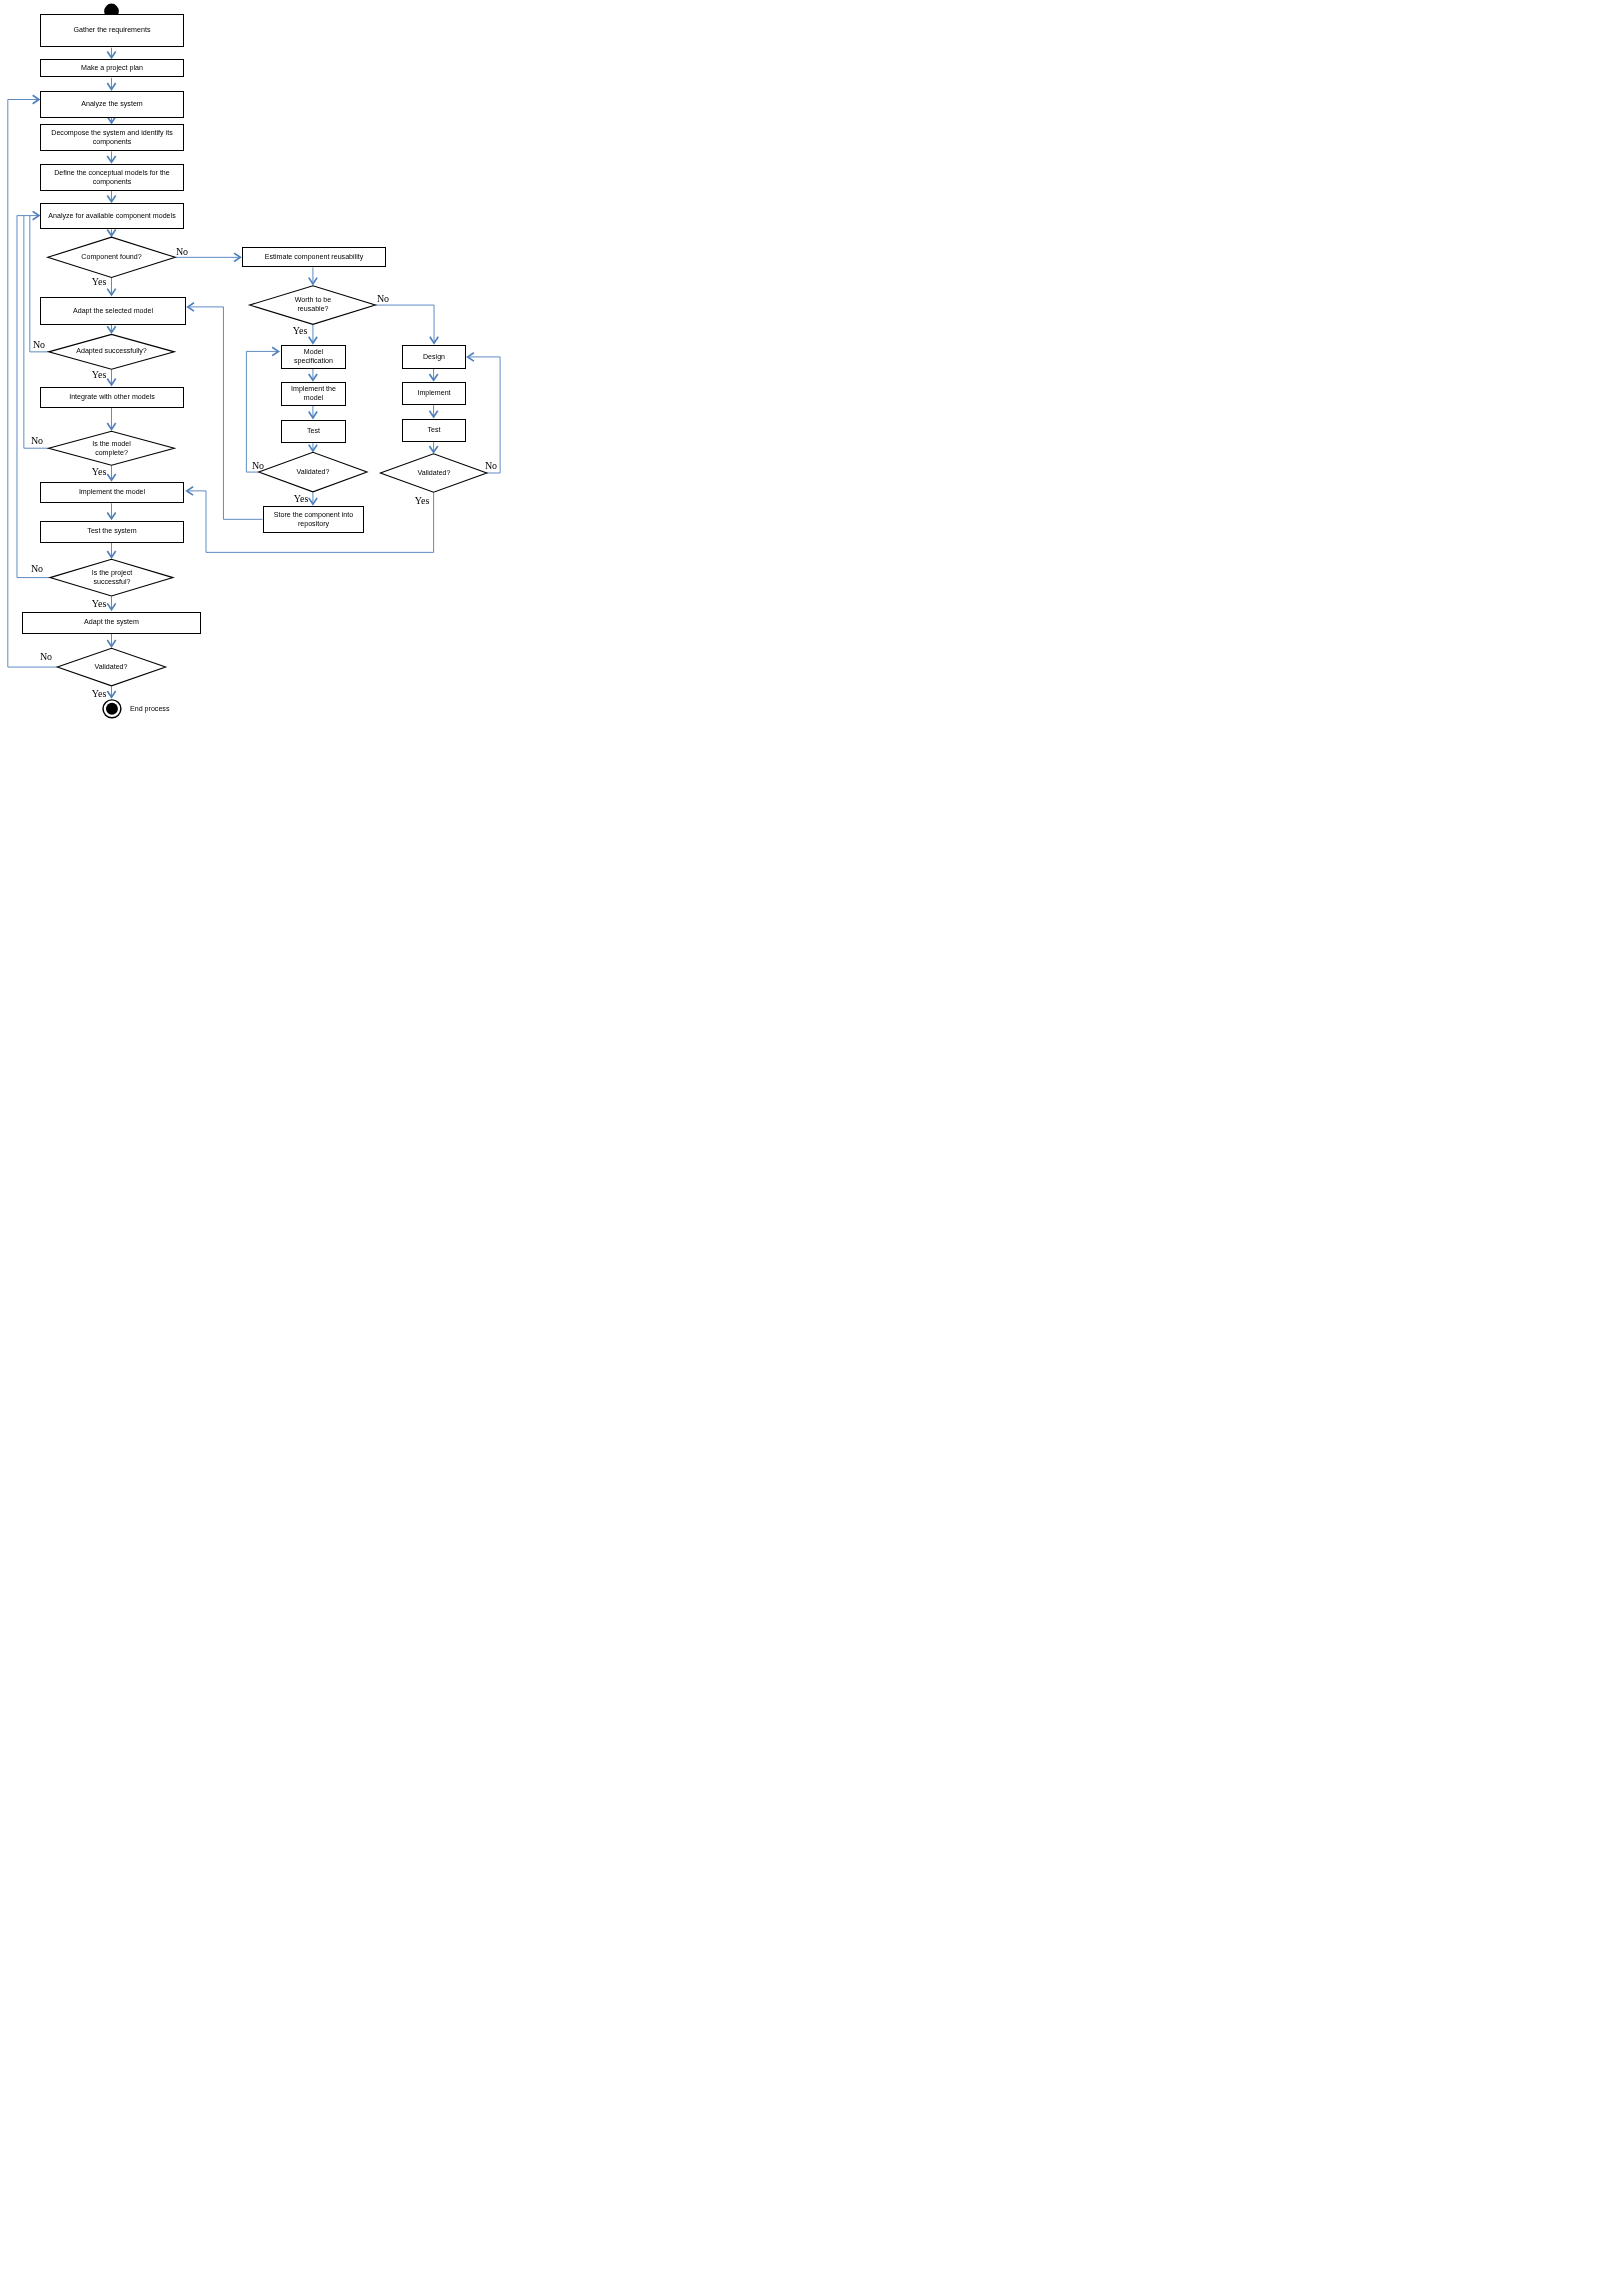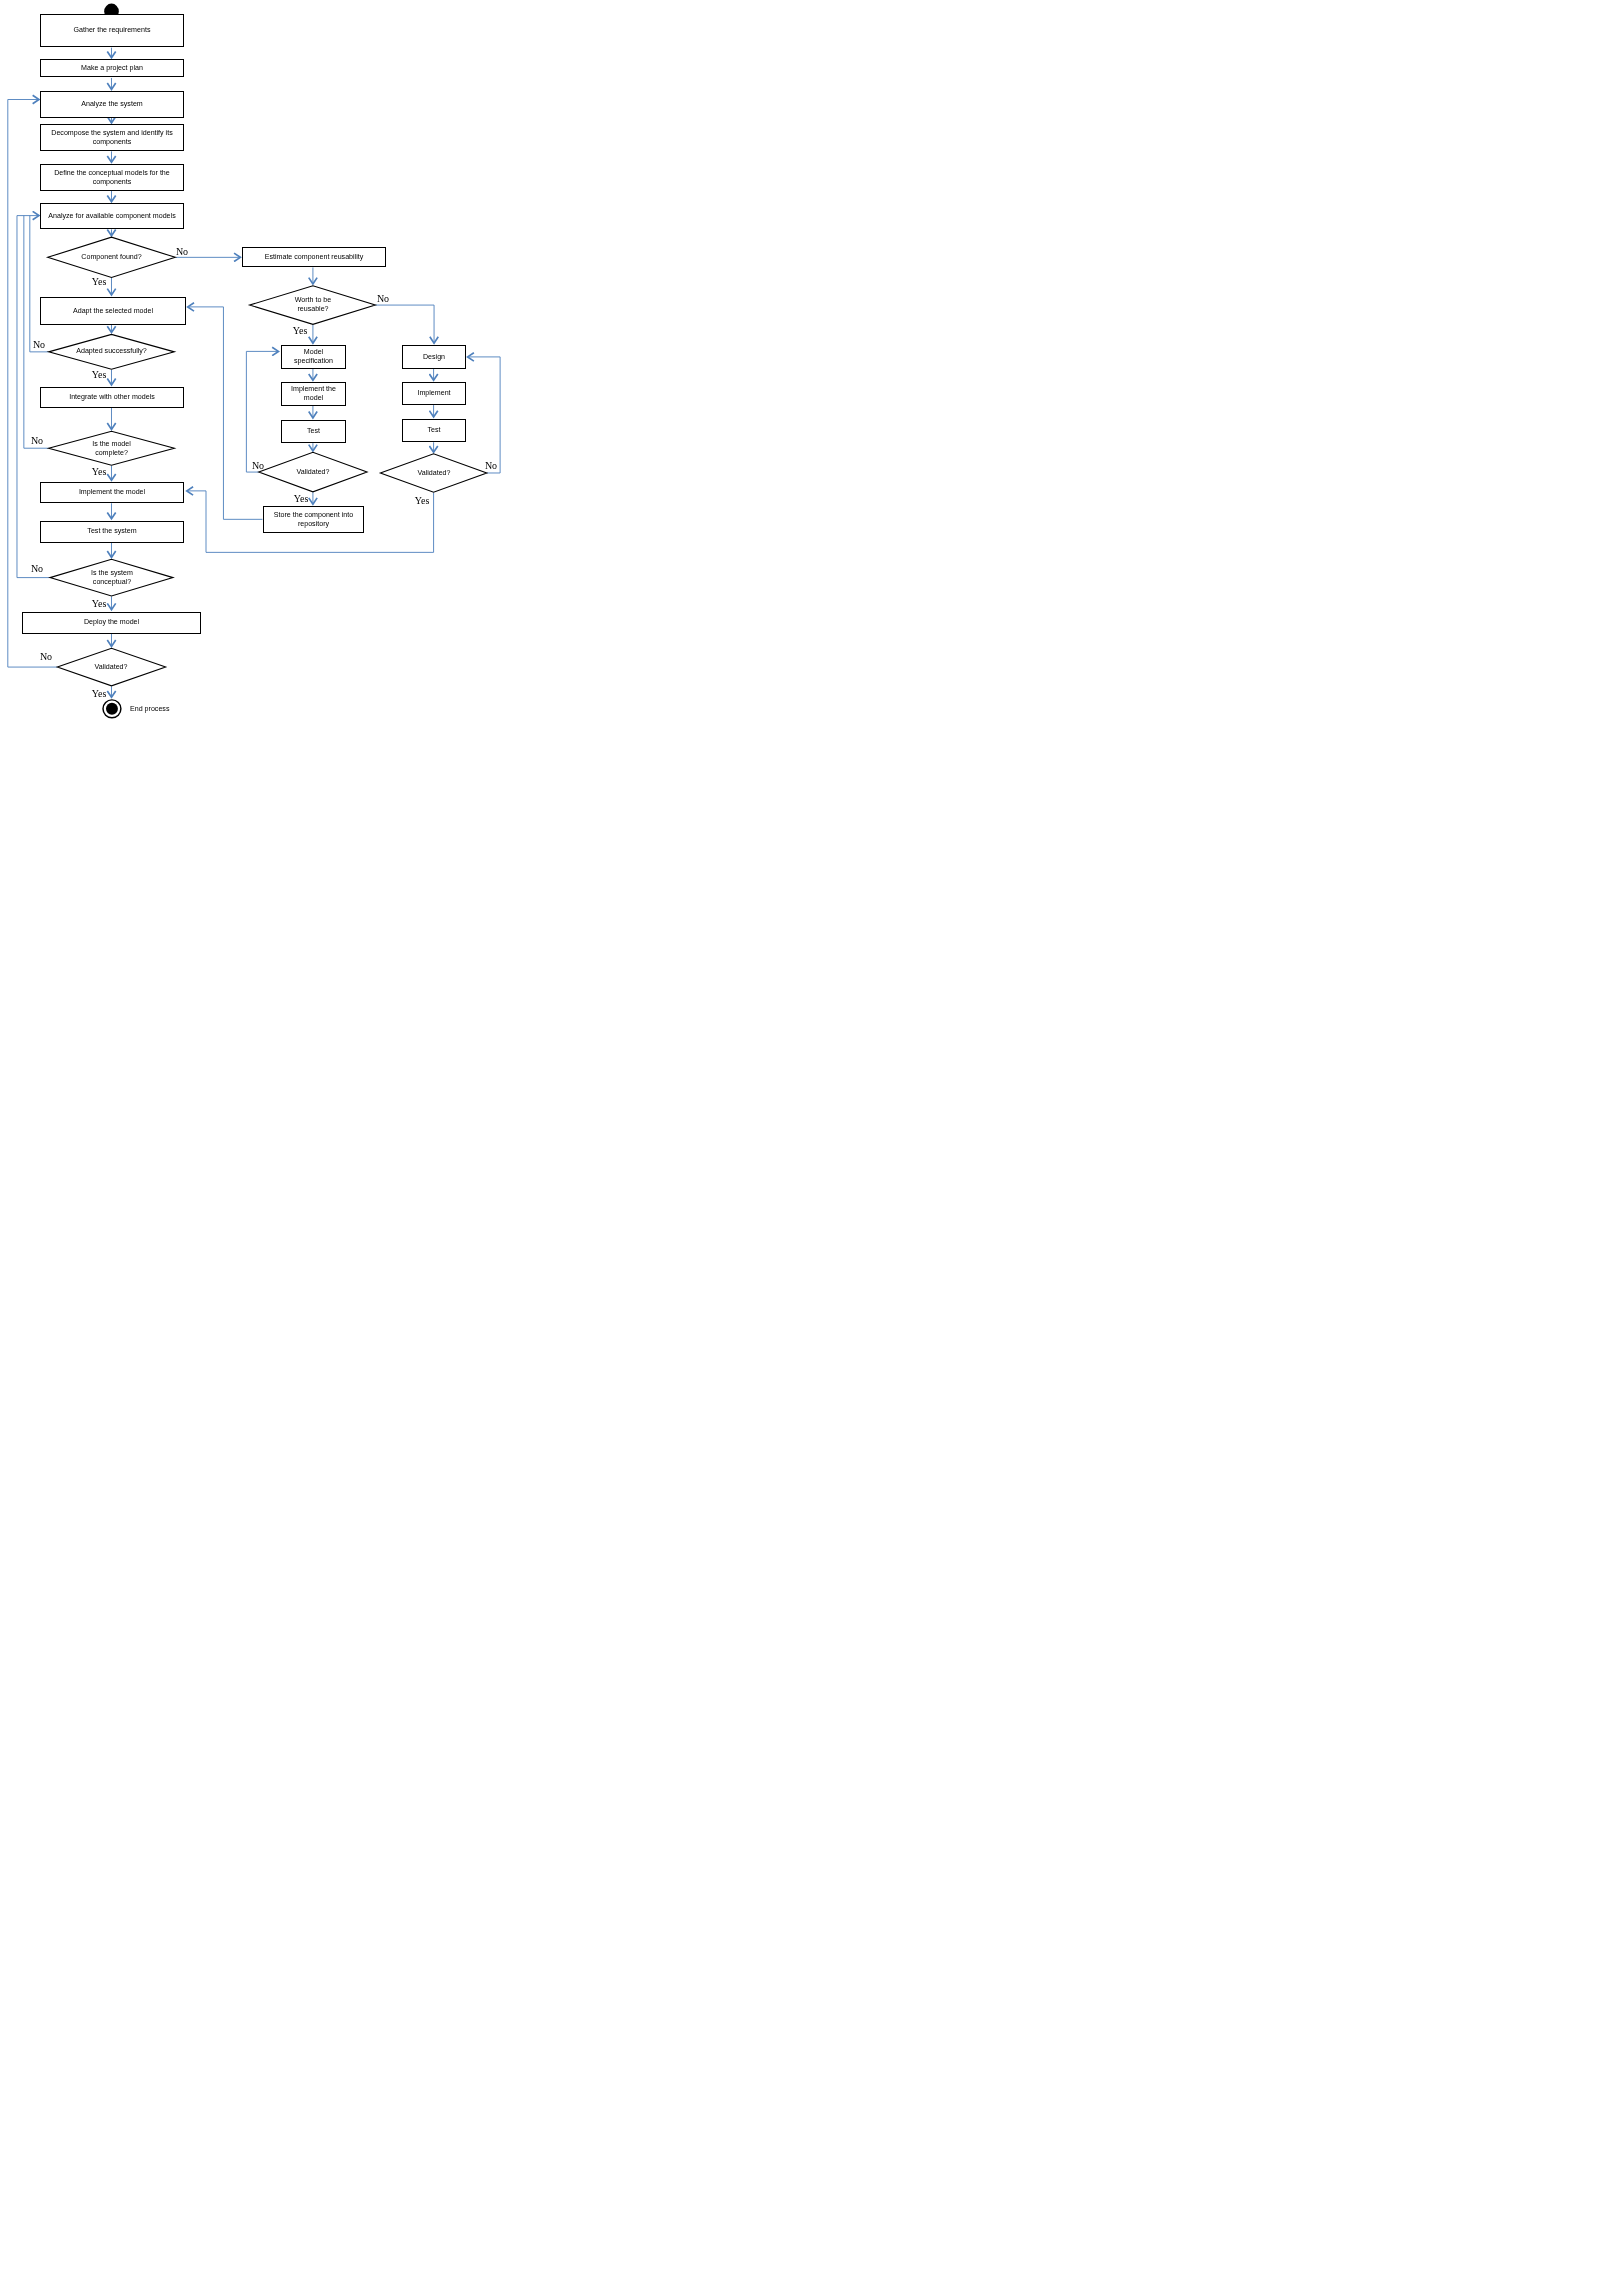--- a/index.html
+++ b/index.html
@@ -89,34 +89,34 @@
   <div class="node" style="left:40px;top:14px;width:144px;height:33px;">Gather the requirements</div>
   <div class="node" style="left:40px;top:59px;width:144px;height:18.4px;">Make a project plan</div>
   <div class="node" style="left:40px;top:91px;width:144px;height:27px;">Analyze the system</div>
   <div class="node" style="left:40px;top:124px;width:144px;height:27px;">Decompose the system and identify its components</div>
   <div class="node" style="left:40px;top:164px;width:144px;height:27px;">Define the conceptual models for the components</div>
   <div class="node" style="left:40px;top:203px;width:144px;height:26px;">Analyze for available component models</div>
   <div class="node" style="left:40px;top:297px;width:146px;height:28px;">Adapt the selected model</div>
   <div class="node" style="left:40px;top:387px;width:144px;height:21px;">Integrate with other models</div>
   <div class="node" style="left:40px;top:482px;width:144px;height:21px;">Implement the model</div>
   <div class="node" style="left:40px;top:521px;width:144px;height:21.6px;">Test the system</div>
-  <div class="node" style="left:22px;top:612px;width:179px;height:21.6px;">Deploy the model</div>
+  <div class="node" style="left:22px;top:612px;width:179px;height:21.6px;">Adapt the system</div>
   <div class="node" style="left:242px;top:247px;width:144px;height:20px;">Estimate component reusability</div>
   <div class="node" style="left:281px;top:345px;width:65px;height:24px;">Model specification</div>
   <div class="node" style="left:281px;top:382px;width:65px;height:24px;">Implement the model</div>
   <div class="node" style="left:281px;top:420px;width:65px;height:23.4px;">Test</div>
   <div class="node" style="left:402px;top:345px;width:64px;height:24px;">Design</div>
   <div class="node" style="left:402px;top:382px;width:64px;height:23px;">Implement</div>
   <div class="node" style="left:402px;top:419px;width:64px;height:23.4px;">Test</div>
   <div class="node" style="left:263px;top:506px;width:101px;height:27px;">Store the component into repository</div>
 
   <div class="dlabel" style="left:75px;top:241px;width:73px;height:33px;">Component found?</div>
   <div class="dlabel" style="left:70px;top:335px;width:83px;height:33px;">Adapted successfully?</div>
   <div class="dlabel" style="left:75px;top:432px;width:73px;height:33px;">Is the model complete?</div>
-  <div class="dlabel" style="left:73px;top:561px;width:78px;height:33px;">Is the system conceptual?</div>
+  <div class="dlabel" style="left:73px;top:561px;width:78px;height:33px;">Is the project successful?</div>
   <div class="dlabel" style="left:79px;top:658px;width:64px;height:18.4px;">Validated?</div>
   <div class="dlabel" style="left:281px;top:288px;width:64px;height:33px;">Worth to be reusable?</div>
   <div class="dlabel" style="left:281px;top:463px;width:64px;height:18.4px;">Validated?</div>
   <div class="dlabel" style="left:402px;top:464px;width:64px;height:18.4px;">Validated?</div>
 
   <span class="ynlabel" style="left:99px;top:281px;">Yes</span>
   <span class="ynlabel" style="left:182px;top:251px;">No</span>
   <span class="ynlabel" style="left:99px;top:374px;">Yes</span>
   <span class="ynlabel" style="left:39px;top:344px;">No</span>
   <span class="ynlabel" style="left:99px;top:471px;">Yes</span>

